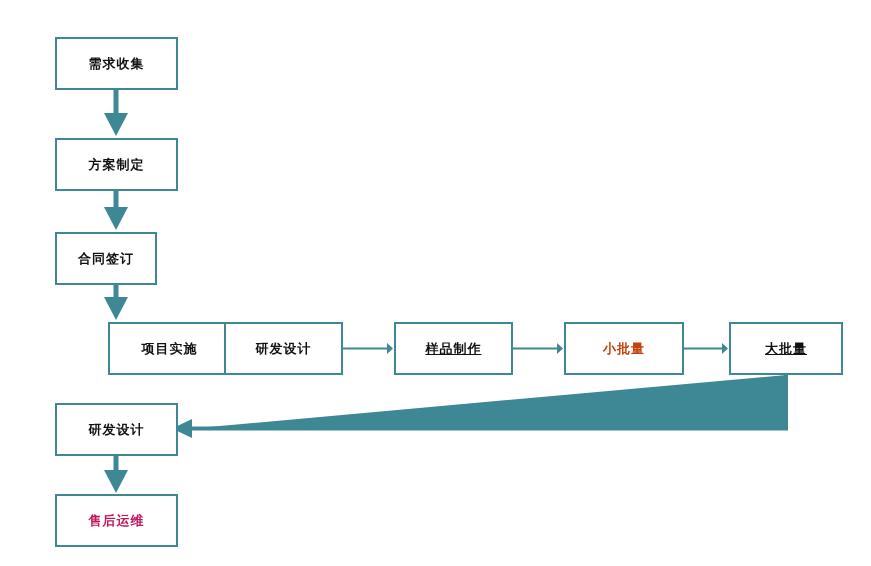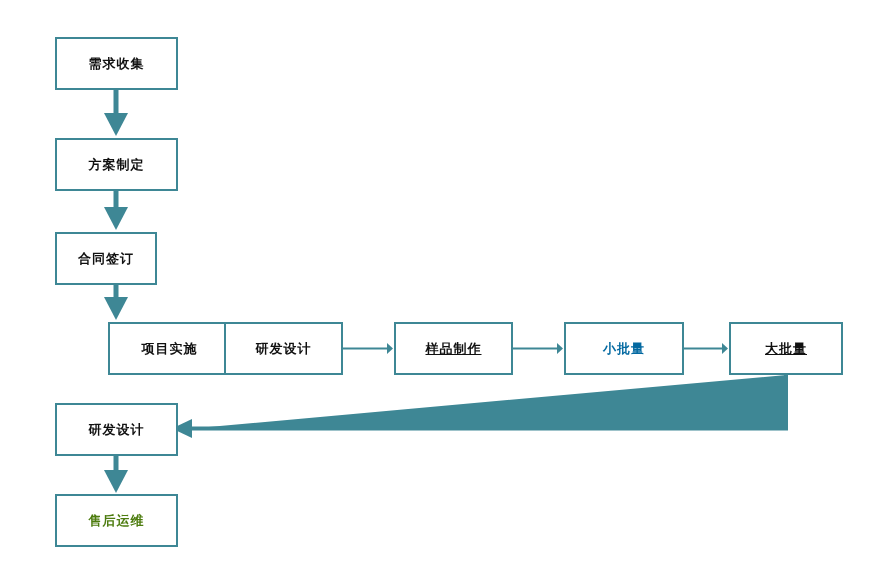--- a/index.html
+++ b/index.html
@@ -117,28 +117,28 @@
 
   <div class="node" style="left:224px; top:322px; width:119px; height:53px;align-items:center;">
     <span class="node-label" style="color: rgb(17, 17, 17);">研发设计</span>
   </div>
 
   <div class="node" style="left:394px; top:322px; width:119px; height:53px;">
     <span class="node-label" style="color: rgb(17, 17, 17); text-decoration: underline;">样品制作</span>
   </div>
 
   <div class="node" style="left:564px; top:322px; width:120px; height:53px;">
-    <span class="node-label" style="color: #0369a1;">小批量</span>
+    <span class="node-label" style="color: #c2410c;">小批量</span>
   </div>
 
   <div class="node" style="left:729px; top:322px; width:114px; height:53px;">
     <span class="node-label" style="color: rgb(17, 17, 17); text-decoration: underline;">大批量</span>
   </div>
 
   <div class="node" style="left:55px; top:403px; width:123px; height:53px;">
     <span class="node-label" style="color: rgb(17, 17, 17);">研发设计</span>
   </div>
 
   <div class="node" style="left:55px; top:494px; width:123px; height:53px;">
-    <span class="node-label" style="color: #4d7c0f; text-align: center;">售后运维</span>
+    <span class="node-label" style="color: #be185d; text-align: center;">售后运维</span>
   </div>
 
 </div>
 
 </body></html>

